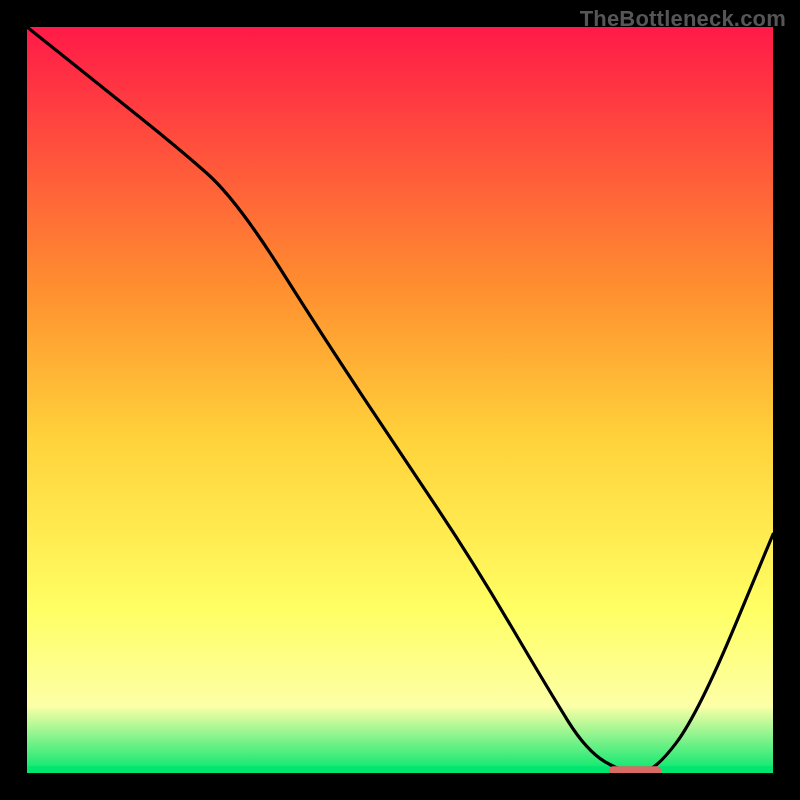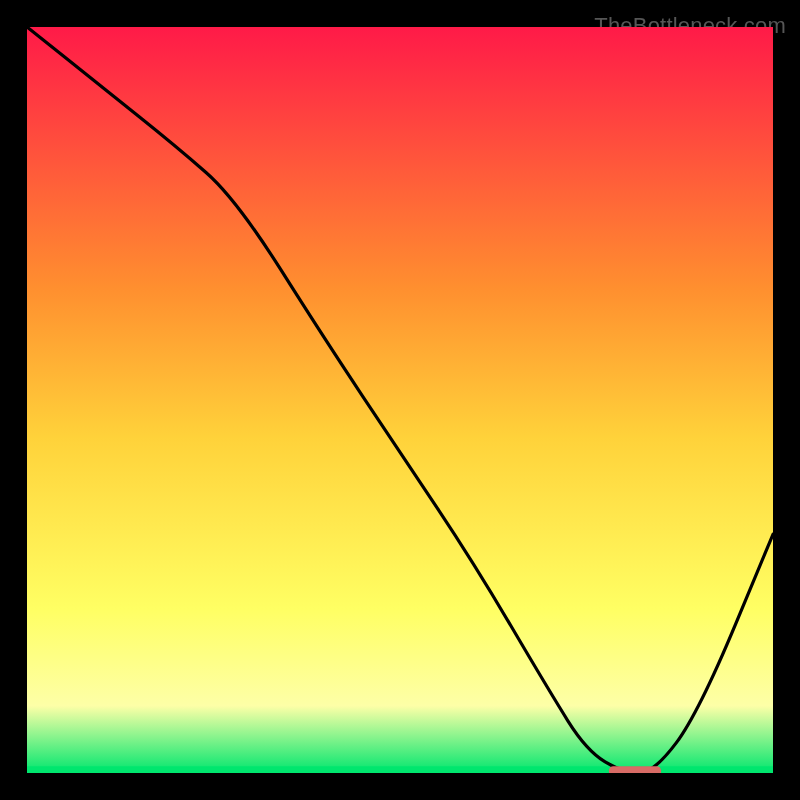--- a/index.html
+++ b/index.html
@@ -11,25 +11,25 @@
     overflow: hidden;
   }
   .frame {
     position: absolute;
     width: 800px;
     height: 800px;
     background: #000;
   }
   .watermark {
     position: absolute;
-    top: 13px;
+    top: 6px;
     right: 14px;
     font-family: Arial, Helvetica, sans-serif;
     font-size: 22px;
-    font-weight: 400;
+    font-weight: 700;
     color: #565656;
     letter-spacing: 0.2px;
   }
   svg.plot {
     position: absolute;
     left: 27px;
     top: 27px;
     width: 746px;
     height: 746px;
     display: block;

